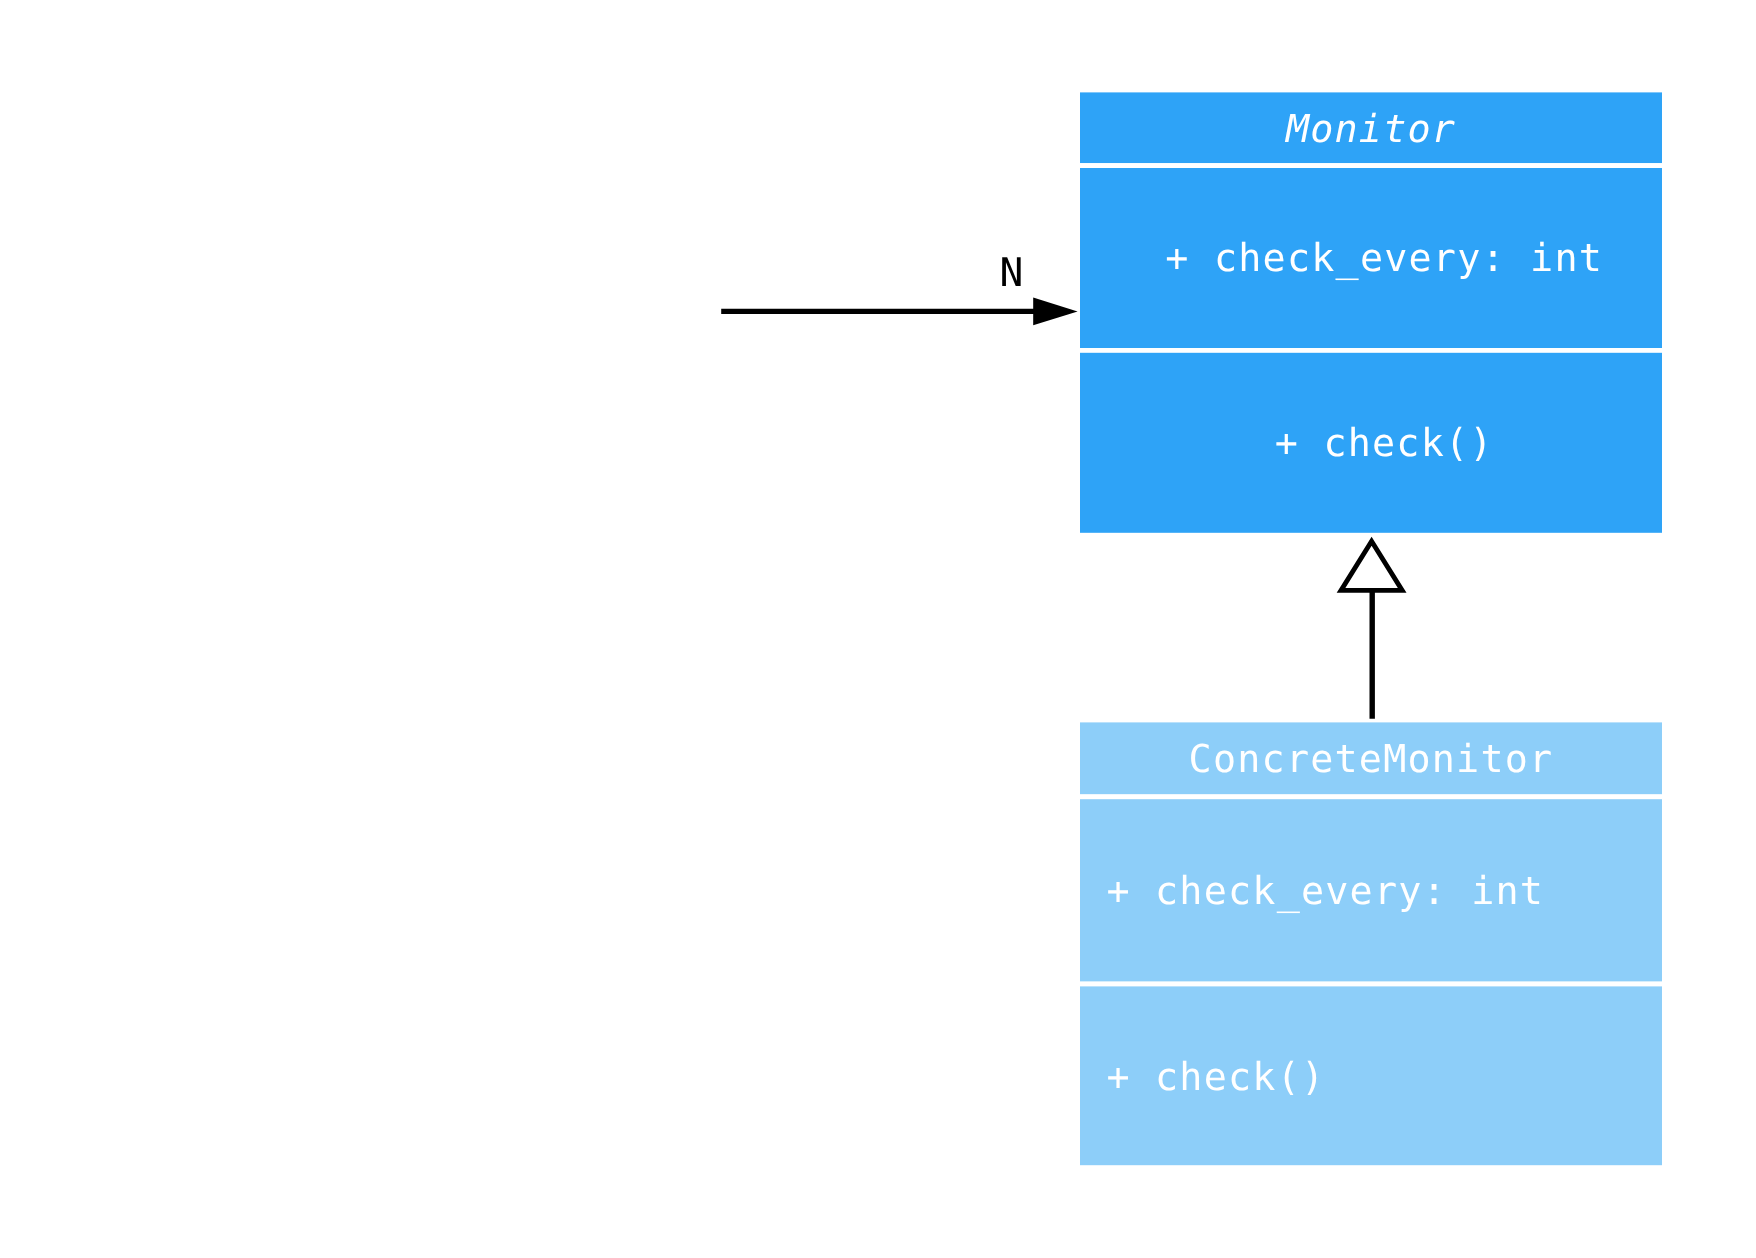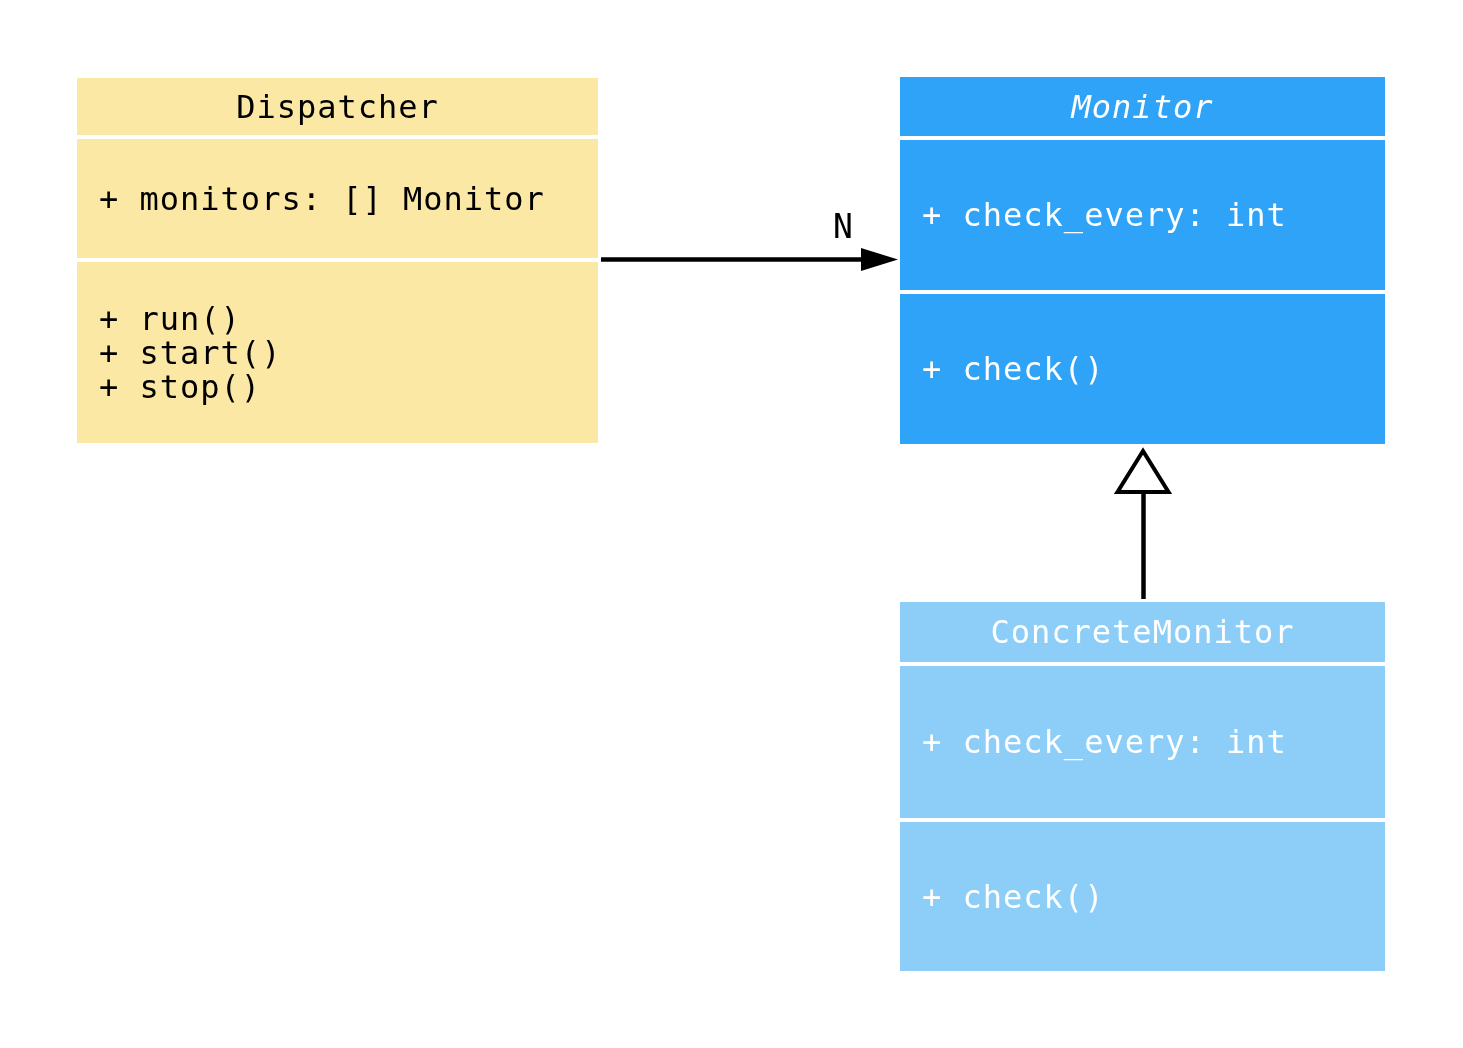--- a/index.html
+++ b/index.html
@@ -65,21 +65,21 @@
   #class-dispatcher .title   { height: 57px; }
   #class-dispatcher .attrs   { height: 119px; }
   #class-dispatcher .methods { height: 181px; }
 
   
   #class-monitor {
     left: 900px; top: 77px;
     width: 485px; height: 367px;
     color: #ffffff;
   }
-  #class-monitor .sec { background: #2ea3f7; }
+  #class-monitor .sec { background: #2ea3f7; text-align: center; }
   #class-monitor .title   { height: 59px; }
   #class-monitor .attrs   { height: 150px; }
   #class-monitor .methods { height: 150px; }
 
   
   #class-concrete-monitor {
     left: 900px; top: 602px;
     width: 485px; height: 469px;
     color: #ffffff;
   }
@@ -102,33 +102,20 @@
     font-size: 33px;
     color: #000000;
     white-space: nowrap;
   }
 </style>
 </head>
 <body>
 
 <div class="canvas">
 
-  <div class="uml-class" id="class-dispatcher">
-    <div class="sec title">Dispatcher</div>
-    <div class="divider"></div>
-    <div class="sec members attrs">
-      <div>+ monitors: [] Monitor</div>
-    </div>
-    <div class="divider"></div>
-    <div class="sec members methods">
-      <div>+ run()</div>
-      <div>+ start()</div>
-      <div>+ stop()</div>
-    </div>
-  </div>
 
   <div class="uml-class" id="class-monitor">
     <div class="sec title italic">Monitor</div>
     <div class="divider"></div>
     <div class="sec members attrs">
       <div>+ check_every: int</div>
     </div>
     <div class="divider"></div>
     <div class="sec members methods">
       <div>+ check()</div>

